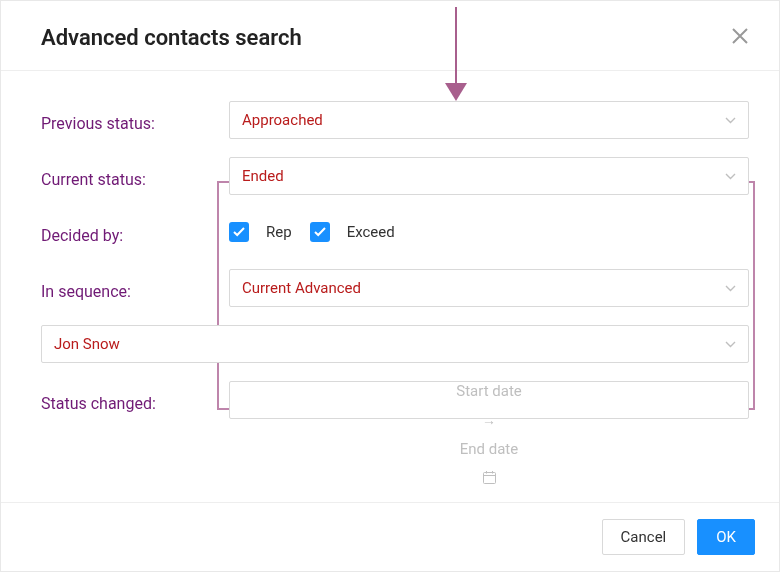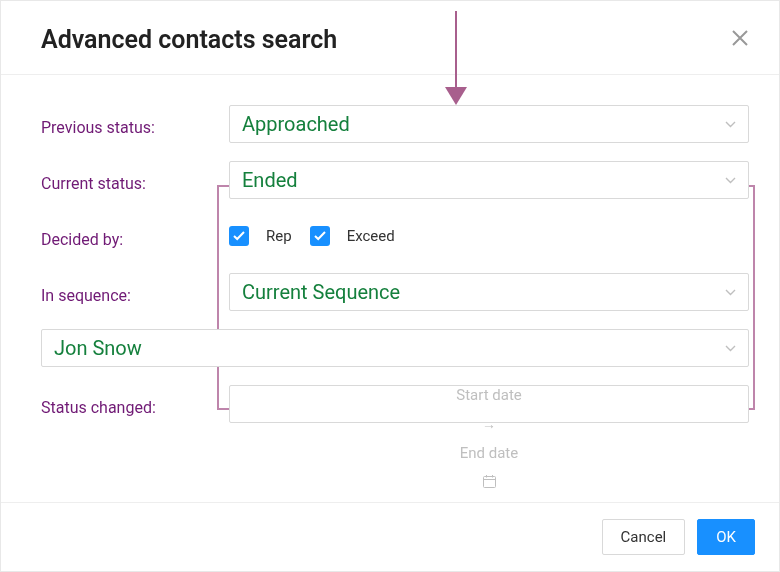--- a/index.html
+++ b/index.html
@@ -20,21 +20,21 @@
   background: #fff;
 }
 .modal-header {
   display: flex;
   align-items: center;
   justify-content: space-between;
   padding: 24px 30px 20px 40px;
   border-bottom: 1px solid #eee;
 }
 .modal-title {
-  font-size: 25px;
+  font-size: 22px;
   font-weight: 600;
   color: #222;
 }
 .close-btn {
   font-size: 22px;
   color: #999;
   cursor: pointer;
   line-height: 1;
 }
 .modal-body {
@@ -104,22 +104,22 @@
   border: 1px solid #d9d9d9;
   border-radius: 2px;
   display: flex;
   align-items: center;
   justify-content: space-between;
   padding: 0 12px;
   background: #fff;
   cursor: pointer;
 }
 .select-value {
-  color: #15803d;
-  font-size: 20px;
+  color: #b91c1c;
+  font-size: 15px;
 }
 .chevron {
   color: #bfbfbf;
   font-size: 12px;
 }
 .checkbox-group {
   display: flex;
   align-items: center;
   gap: 18px;
   height: 38px;
@@ -273,21 +273,21 @@
               <span class="checkbox-label">Exceed</span>
             </div>
           </div>
         </div>
       </div>
 
       <div class="form-row">
         <div class="form-label">In sequence:</div>
         <div class="form-control-wrap">
           <div class="select-box">
-            <span class="select-value">Current Sequence</span>
+            <span class="select-value">Current Advanced</span>
             <span class="chevron">
               <svg width="11" height="7" viewBox="0 0 11 7">
                   <path d="M1 1 L5.5 5.5 L10 1" stroke="#bfbfbf" stroke-width="1.4" fill="none"></path>
                 </svg>
             </span>
           </div>
         </div>
       </div>
 
       <div class="form-row">

